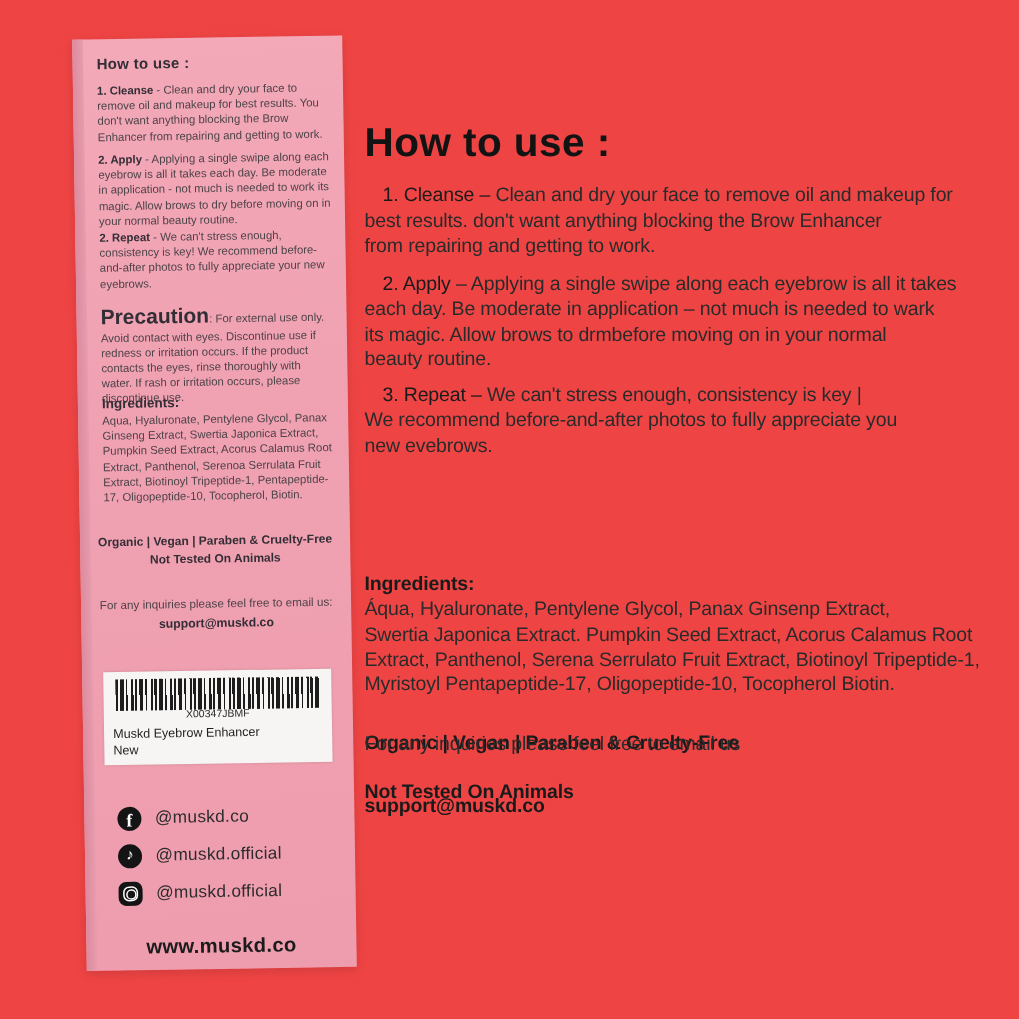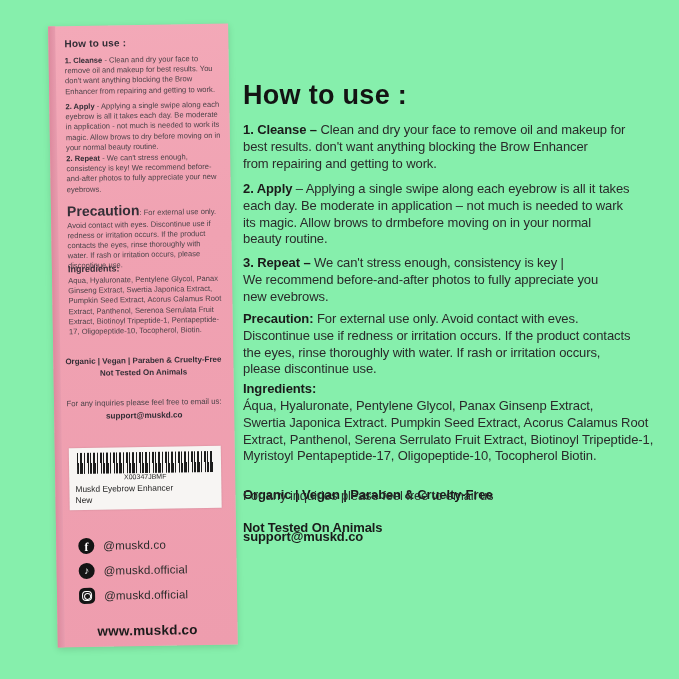--- a/index.html
+++ b/index.html
@@ -1,16 +1,16 @@
 <!DOCTYPE html>
 <html><head>
 <meta charset="utf-8">
 <style>
   html,body{margin:0;padding:0;background:#fff;}
-  .canvas{position:relative;width:679px;height:679px;background:#86efac;overflow:hidden;
+  .canvas{position:relative;width:679px;height:679px;background:#ef4444;overflow:hidden;
           font-family:"Liberation Sans",sans-serif;}
 
   
   .box{position:absolute;left:53px;top:25px;width:180px;height:621px;
        background:linear-gradient(175deg,#f3a9b8 0%,#f0a2b2 35%,#ee9dae 100%);
        transform:rotate(-0.9deg);transform-origin:50% 50%;
        box-shadow:0 2px 7px rgba(0,0,0,0.13);}
   .box-edge{position:absolute;left:0;top:0;width:7px;height:100%;
        background:linear-gradient(90deg,#dd8a9e,#e79cae);}
   .bx{position:absolute;left:16px;right:9px;margin:0;color:#4d4349;}
@@ -50,21 +50,21 @@
                 border:1.3px solid #fff;border-radius:50%;}
   .shandle{font-size:11.5px;color:#2c2c2c;letter-spacing:0.2px;}
   .bx-website{top:598px;left:0;right:0;text-align:center;font-size:13.5px;font-weight:800;
               color:#1b1b1b;letter-spacing:0.2px;}
 
   
   .detail{position:absolute;left:243px;top:80px;width:436px;height:560px;color:#2a2a2a;}
   .dt{position:absolute;left:0;margin:0;}
   .dt-title{top:0;font-size:27px;font-weight:800;color:#131313;letter-spacing:0.3px;}
   .dt-p{font-size:13px;line-height:16.8px;letter-spacing:-0.1px;white-space:pre-line;width:436px;}
-  .dt-b{font-weight:700;color:#1a1a1a;}
+  .dt-b{font-weight:400;color:#1a1a1a;margin-left:12px;}
   .dt-bold{font-weight:700;color:#1a1a1a;}
 </style>
 </head>
 <body>
 
 <div class="canvas">
 
   <div class="box">
     <div class="box-edge"></div>
 
@@ -129,24 +129,20 @@
 
     <p class="dt dt-p" style="top:101px"><b class="dt-b">2. Apply</b> <span>– Applying a single swipe along each eyebrow is all it takes
 each day. Be moderate in application – not much is needed to wark
 its magic. Allow brows to drmbefore moving on in your normal
 beauty routine.</span></p>
 
     <p class="dt dt-p" style="top:175px"><b class="dt-b">3. Repeat –</b> <span>We can't stress enough, consistency is key |
 We recommend before-and-after photos to fully appreciate you
 new evebrows.</span></p>
 
-    <p class="dt dt-p" style="top:231px"><b class="dt-b">Precaution:</b> <span>For external use only. Avoid contact with eves.
-Discontinue use if redness or irritation occurs. If the product contacts
-the eyes, rinse thoroughly with water. If rash or irritation occurs,
-please discontinue use.</span></p>
 
     <p class="dt dt-p dt-bold" style="top:301px">Ingredients:</p>
     <p class="dt dt-p" style="top:318px">Áqua, Hyaluronate, Pentylene Glycol, Panax Ginsenp Extract,
 Swertia Japonica Extract. Pumpkin Seed Extract, Acorus Calamus Root
 Extract, Panthenol, Serena Serrulato Fruit Extract, Biotinoyl Tripeptide-1,
 Myristoyl Pentapeptide-17, Oligopeptide-10, Tocopherol Biotin.</p>
 
     <div class="dt dt-p dt-bold" style="top:390px">
       <div>Organic | Vegan | Paraben &amp; Cruelty-Free</div>
       <div>Not Tested On Animals</div>

